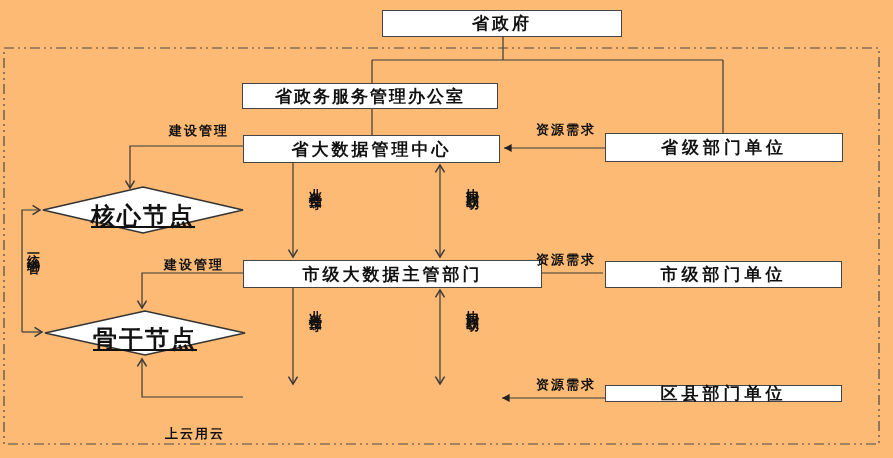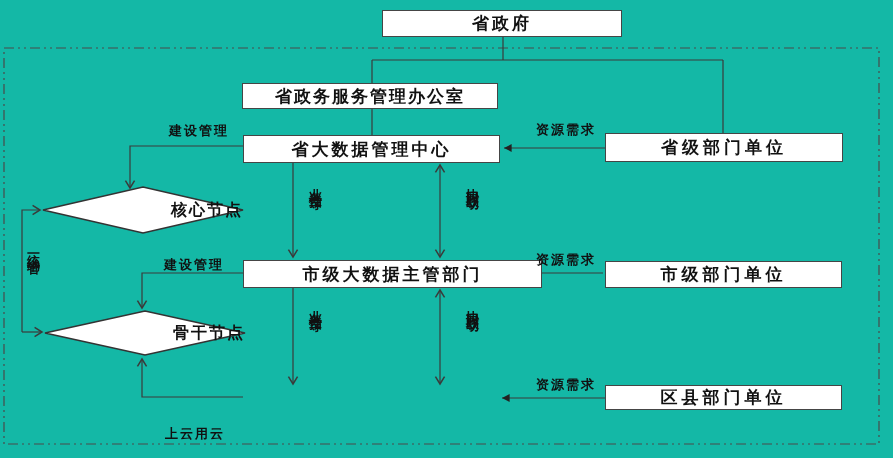--- a/index.html
+++ b/index.html
@@ -1,36 +1,36 @@
 <!DOCTYPE html>
 <html><head>
 <meta charset="utf-8">
 <style>
   html,body { margin:0; padding:0; background:#ffffff; }
   #stage {
-    position:relative; width:893px; height:458px; background:#14b8a6;
+    position:relative; width:893px; height:458px; background:#fdba74;
     font-family:"DejaVu Sans", sans-serif; color:#111111; overflow:hidden;
   }
   #wires { position:absolute; left:0; top:0; width:893px; height:458px; }
   .box {
     position:absolute; box-sizing:border-box; background:#ffffff;
     border:1.4px solid #454545; display:flex; align-items:center; justify-content:center;
     font-size:17px; font-weight:700; letter-spacing:3px; white-space:nowrap; z-index:2;
   }
   .b-gov           { left:382px; top:10px;  width:240px; height:27px; }
   .b-office        { left:242px; top:83px;  width:256px; height:26px; letter-spacing:2px; }
   .b-prov-center   { left:243px; top:135px; width:257px; height:28px; }
   .b-prov-dept     { left:605px; top:133px; width:238px; height:29px; letter-spacing:4px; }
   .b-city-center   { left:243px; top:260px; width:299px; height:28px; }
   .b-city-dept     { left:605px; top:261px; width:237px; height:27px; letter-spacing:4px; }
   .b-county-center { left:243px; top:387px; width:255px; height:28px; letter-spacing:2px; }
-  .b-county-dept   { left:605px; top:385px; width:237px; height:25px; letter-spacing:4px; }
+  .b-county-dept   { left:605px; top:385px; width:237px; height:17px; letter-spacing:4px; }
   .dlabel {
-    position:absolute; width:200px; text-align:right; font-size:16px; font-weight:700;
-    letter-spacing:2px; white-space:nowrap; z-index:2;
+    position:absolute; width:200px; text-align:center; font-size:24px; font-weight:700;
+    letter-spacing:2px; white-space:nowrap; z-index:2;text-decoration:underline;
   }
   .d-core     { left:43px; top:200px; }
   .d-backbone { left:45px; top:323px; }
   .elabel {
     position:absolute; width:84px; text-align:right; font-size:13px; font-weight:600;
     letter-spacing:2px; white-space:nowrap; z-index:2;
   }
   .e-build-top   { left:145px; top:122px; }
   .e-res-top     { left:512px; top:121px; }
   .e-res-mid     { left:512px; top:251px; }

